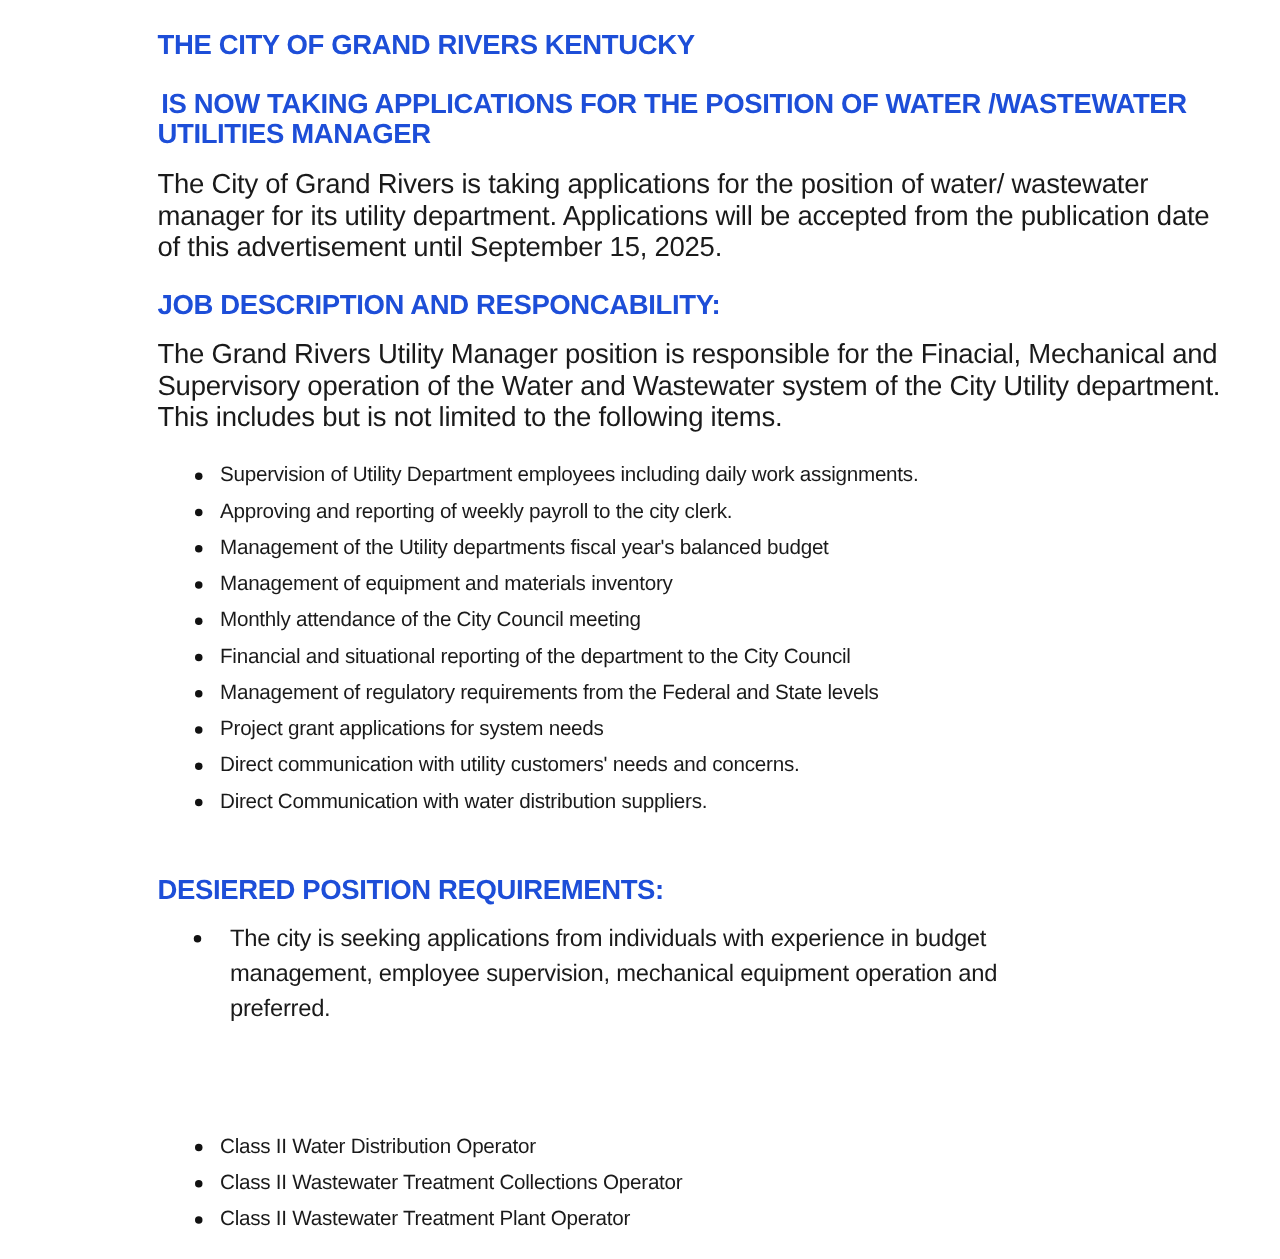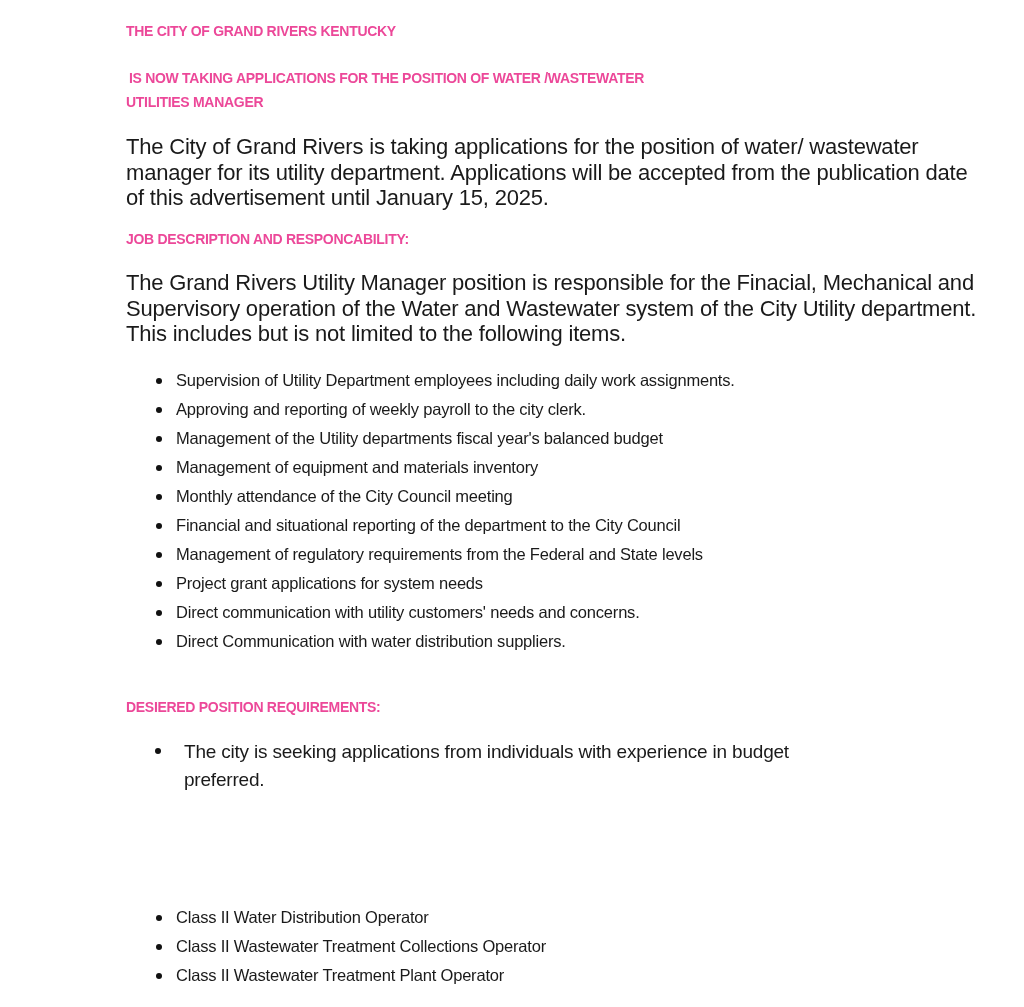--- a/index.html
+++ b/index.html
@@ -23,23 +23,23 @@
       height: 1007px;
       background: #ffffff;
     }
     .block {
       position: absolute;
       left: 126px;
       white-space: nowrap;
     }
     .h {
       font-weight: bold;
-      font-size: 14px;
+      font-size: 22px;
       letter-spacing: -0.3px;
-      color: #ec4899;
+      color: #1d4ed8;
     }
     .p {
       font-size: 22px;
       line-height: 25.5px;
       letter-spacing: -0.2px;
       color: #1a1a1a;
     }
     .p .line { display: block; }
     ul.bullets {
       position: absolute;
@@ -103,21 +103,21 @@
 <div class="page">
 
   <div class="block h" style="top:23px;">THE CITY OF GRAND RIVERS KENTUCKY</div>
 
   <div class="block h" style="top:70px; left:129px;">IS NOW TAKING APPLICATIONS FOR THE POSITION OF WATER /WASTEWATER</div>
   <div class="block h" style="top:94px;">UTILITIES MANAGER</div>
 
   <div class="block p" style="top:134px;">
     <span class="line">The City of Grand Rivers is taking applications for the position of water/ wastewater</span>
     <span class="line">manager for its utility department. Applications will be accepted from the publication date</span>
-    <span class="line">of this advertisement until January 15, 2025.</span>
+    <span class="line">of this advertisement until September 15, 2025.</span>
   </div>
 
   <div class="block h" style="top:231px;">JOB DESCRIPTION AND RESPONCABILITY:</div>
 
   <div class="block p" style="top:270px;">
     <span class="line">The Grand Rivers Utility Manager position is responsible for the Finacial, Mechanical and</span>
     <span class="line">Supervisory operation of the Water and Wastewater system of the City Utility department.</span>
     <span class="line">This includes but is not limited to the following items.</span>
   </div>
 
@@ -163,20 +163,21 @@
         <span class="txt">Direct Communication with water distribution suppliers.</span>
       </li>
   </ul>
 
   <div class="block h" style="top:699px;">DESIERED POSITION REQUIREMENTS:</div>
 
   <div class="req">
     <span class="dot"></span>
     <div class="txt">
       <span class="line">The city is seeking applications from individuals with experience in budget</span>
+      <span class="line">management, employee supervision, mechanical equipment operation and</span>
       <span class="line">preferred.</span>
     </div>
   </div>
 
 
   <ul class="bullets" style="top:903px;">
     <li>
         <span class="dot"></span>
         <span class="txt">Class II Water Distribution Operator</span>
       </li>

